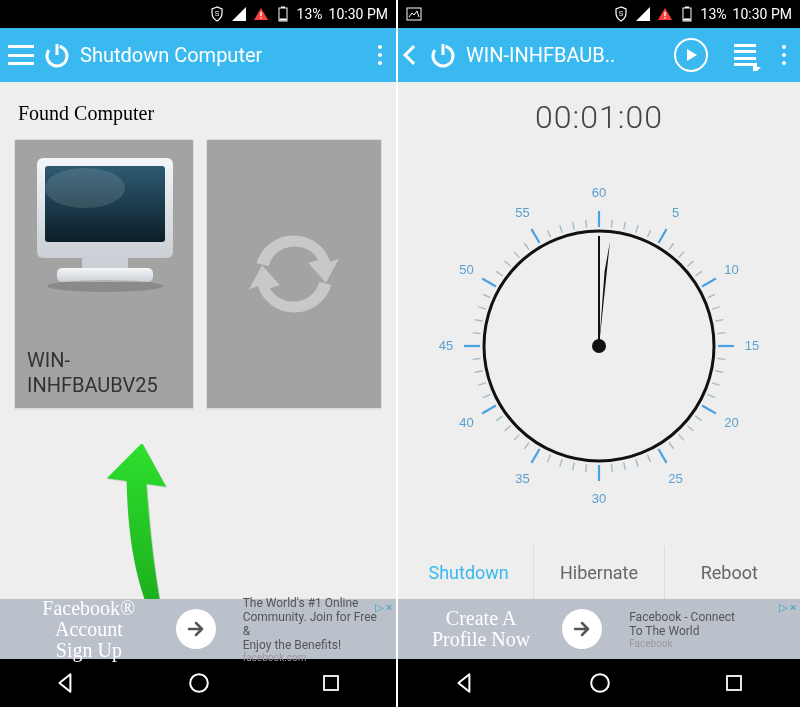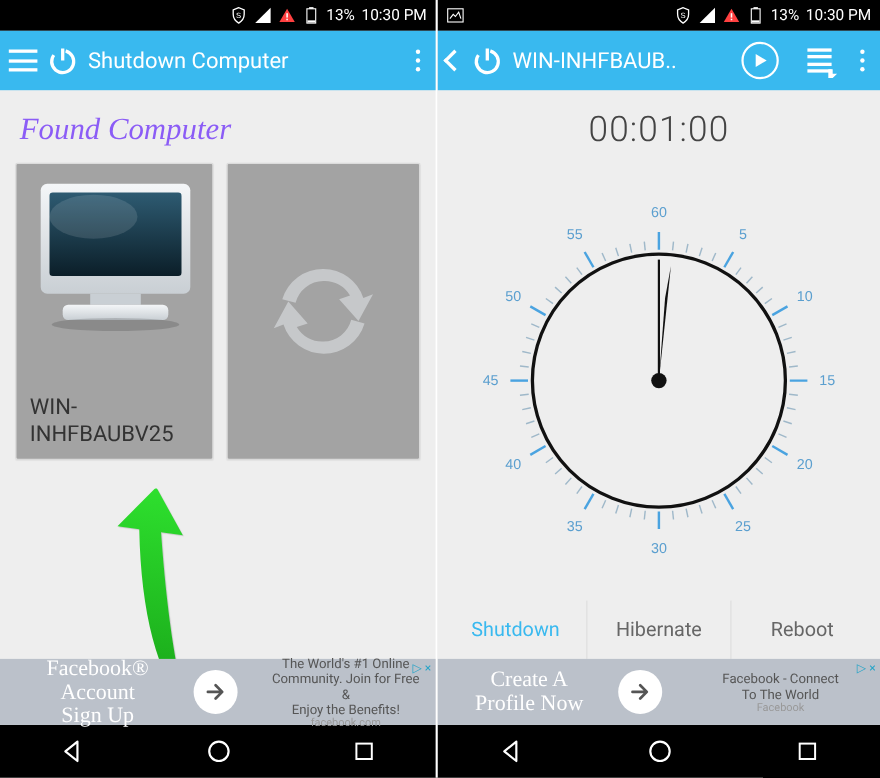--- a/index.html
+++ b/index.html
@@ -17,35 +17,35 @@
   
   .appbar { height: 54px; background:#39B9EF; color:#fff; display:flex; align-items:center; padding:0 8px; gap:8px; }
   .appbar .title { font-size:20px; font-weight:400; flex:1; white-space:nowrap; overflow:hidden; text-overflow:ellipsis; }
   .hamburger { width:26px; height:20px; border-top:3px solid #fff; border-bottom:3px solid #fff; position:relative; }
   .hamburger::after { content:""; position:absolute; left:0; right:0; top:6px; border-top:3px solid #fff; }
   .overflow { width:4px; height:4px; background:#fff; border-radius:50%; box-shadow:0 8px 0 #fff, 0 -8px 0 #fff; margin:0 6px 0 2px; }
   .power { width:30px; height:30px; }
 
   
   .content { flex:1; padding:12px 14px 0 14px; display:flex; flex-direction:column; position:relative; }
-  .section-title { color:#8b5cf6; font-size:28px; font-style:italic; font-weight:300; margin:8px 4px 14px 4px; font-family:Georgia, 'Times New Roman', serif;}
+  .section-title { color:#000000; font-size:20px; font-weight:300; margin:8px 4px 14px 4px; font-family:Georgia, 'Times New Roman', serif;}
 
   .cards { display:flex; gap:12px; }
   .card { background:#a3a3a3; border:1px solid #dcdcdc; border-radius:2px; padding:10px 12px; width:180px; height:270px; display:flex; flex-direction:column; justify-content:space-between; box-shadow:0 1px 1px rgba(0,0,0,.05); }
   .card.refresh { align-items:center; justify-content:center; }
   .pc-name { font-size:20px; color:#333; line-height:1.25; word-break:break-word; }
 
   
   .arrow { position:absolute; left:98px; top:362px; filter:drop-shadow(1px 1px 0 rgba(0,0,0,.15)); }
 
   
   .ad { height:60px; background:#BBC1CA; display:flex; align-items:center; padding:0 10px; gap:8px; font-size:13px; color:#566; }
   .ad .big { font-size:20px; color:#fff; line-height:1.05; text-align:center; font-family:Georgia, serif; }
   .ad .circle { width:40px; height:40px; background:#fff; border-radius:50%; display:flex; align-items:center; justify-content:center; }
-  .ad .small { font-size:12px; color:#555; text-align:center;margin-left:19px; }
+  .ad .small { font-size:12px; color:#555; text-align:left;margin-left:19px; }
   .ad .sub { font-size:10px; color:#999; }
   .adx { position:absolute; right:4px; top:2px; font-size:11px; color:#28a4c7; display:flex; gap:2px; align-items:center;}
   .adwrap { position:relative; }
 
   
   .navbar { height:48px; background:#000; display:flex; align-items:center; justify-content:space-around; }
 
   
   .appbar .act-icon { width:34px; height:34px; border:2.5px solid #fff; border-radius:50%; display:flex; align-items:center; justify-content:center; }
   .timertext { text-align:center; font-size:32px; color:#444; font-weight:300; margin-top:8px; letter-spacing:1px;}

